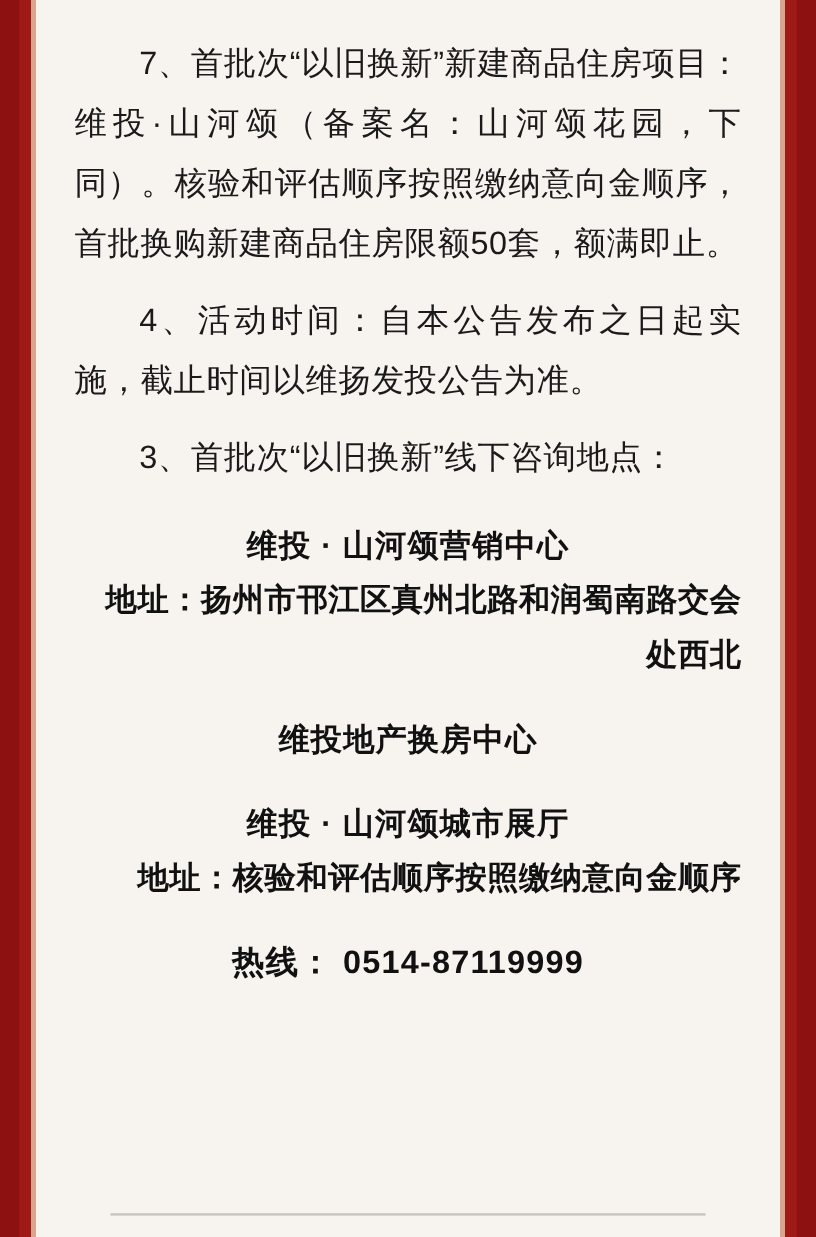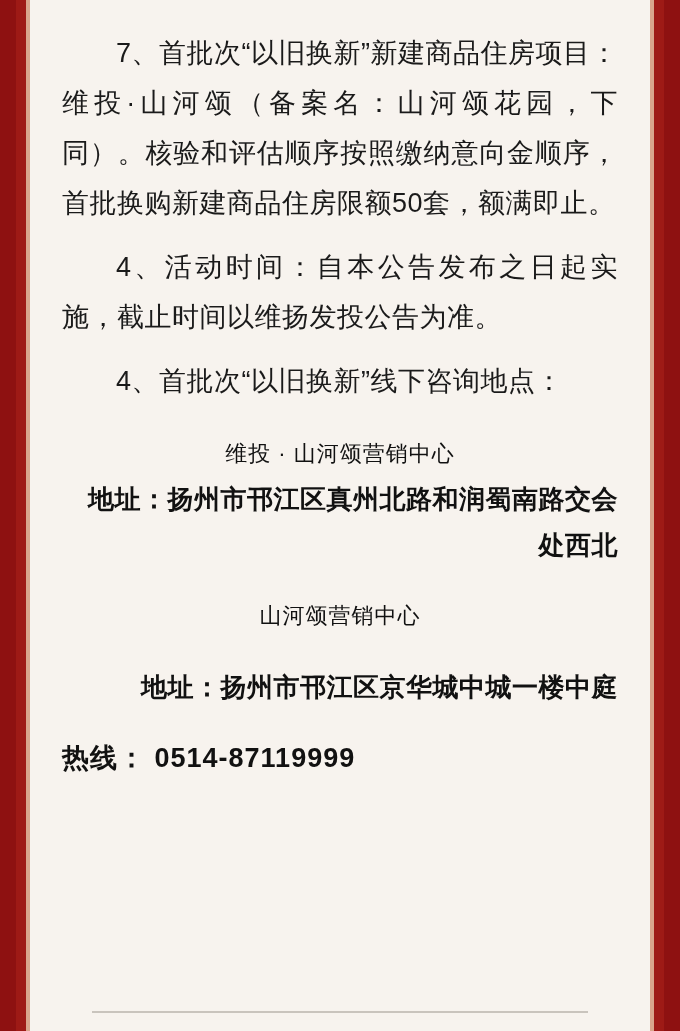--- a/index.html
+++ b/index.html
@@ -48,36 +48,36 @@
   }
   .para.tight {
     margin-bottom: 16px;
   }
   .block {
     margin-top: 26px;
     margin-bottom: 22px;
     text-align: center;
   }
   .block .name {
-    font-size: 22px;
-    font-weight: normal;
+    font-size: 26px;
+    font-weight: bold;
     color: #111;
     line-height: 44px;
     letter-spacing: 1px;
   }
   .block .addr {
     font-size: 26px;
     font-weight: bold;
     color: #111;
     line-height: 46px;
     letter-spacing: 0.5px;
     text-align: right;
   }
   .hotline {
-    text-align: left;
+    text-align: center;
     font-size: 27px;
     font-weight: bold;
     color: #111;
     letter-spacing: 1px;
     margin-top: 30px;
   }
   .rule {
     position: absolute;
     left: 62px;
     right: 62px;
@@ -101,32 +101,33 @@
 <div class="poster">
   <div class="edge-left"></div>
   <div class="edge-right"></div>
 
   <div class="inner">
 
     <p class="para">7、首批次“以旧换新”新建商品住房项目：维投·山河颂（备案名：山河颂花园，下同）。核验和评估顺序按照缴纳意向金顺序，首批换购新建商品住房限额50套，额满即止。</p>
 
     <p class="para">4、活动时间：自本公告发布之日起实施，截止时间以维扬发投公告为准。</p>
 
-    <p class="para tight">4、首批次“以旧换新”线下咨询地点：</p>
+    <p class="para tight">3、首批次“以旧换新”线下咨询地点：</p>
 
     <div class="block">
       <div class="name">维投 · 山河颂营销中心</div>
       <div class="addr">地址：扬州市邗江区真州北路和润蜀南路交会处西北</div>
     </div>
 
     <div class="block">
-      <div class="name">山河颂营销中心</div>
+      <div class="name">维投地产换房中心</div>
     </div>
 
     <div class="block">
-      <div class="addr">地址：扬州市邗江区京华城中城一楼中庭</div>
+      <div class="name">维投 · 山河颂城市展厅</div>
+      <div class="addr">地址：核验和评估顺序按照缴纳意向金顺序</div>
     </div>
 
     <div class="hotline">热线： 0514-87119999</div>
 
     <div class="rule"></div>
   </div>
 </div>
 
 </body></html>

